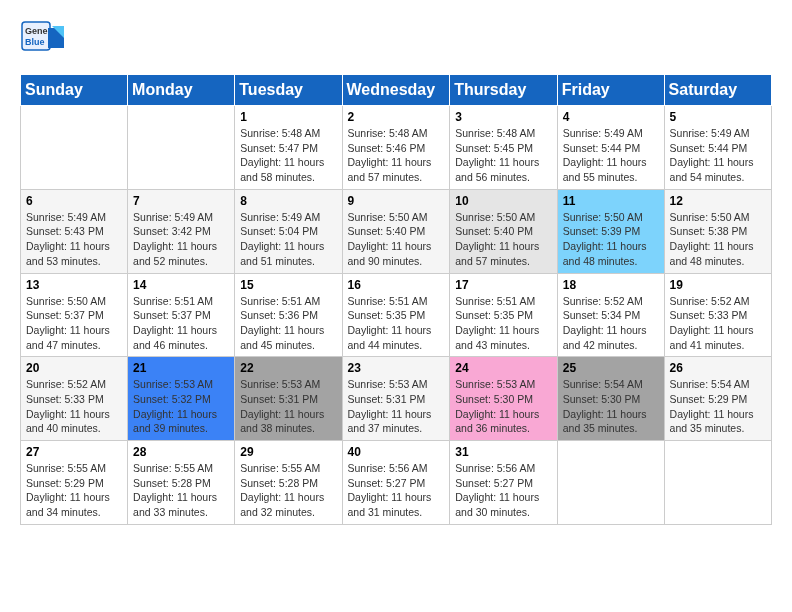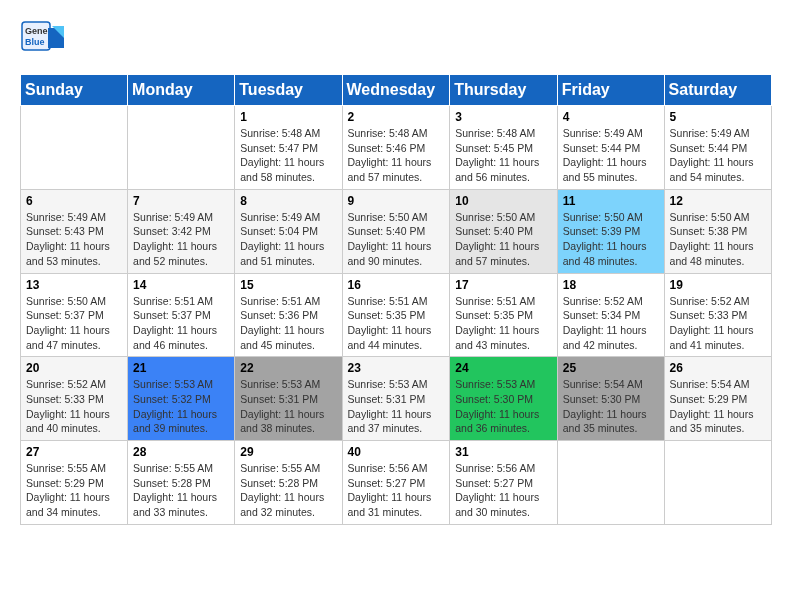--- a/index.html
+++ b/index.html
@@ -249,21 +249,21 @@
           <div class="day-info">Sunrise: 5:53 AM</div>
           <div class="day-info">Sunset: 5:31 PM</div>
           <div class="day-info">Daylight: 11 hours and 38 minutes.</div>
         </td>
         <td style="background: rgb(245, 245, 245);">
           <span class="day-num">23</span>
           <div class="day-info">Sunrise: 5:53 AM</div>
           <div class="day-info">Sunset: 5:31 PM</div>
           <div class="day-info">Daylight: 11 hours and 37 minutes.</div>
         </td>
-        <td style="background: #22c55e;">
+        <td style="background: #f9a8d4;">
           <span class="day-num">24</span>
           <div class="day-info">Sunrise: 5:53 AM</div>
           <div class="day-info">Sunset: 5:30 PM</div>
           <div class="day-info">Daylight: 11 hours and 36 minutes.</div>
         </td>
         <td style="background: #a3a3a3;">
           <span class="day-num">25</span>
           <div class="day-info">Sunrise: 5:54 AM</div>
           <div class="day-info">Sunset: 5:30 PM</div>
           <div class="day-info">Daylight: 11 hours and 35 minutes.</div>

